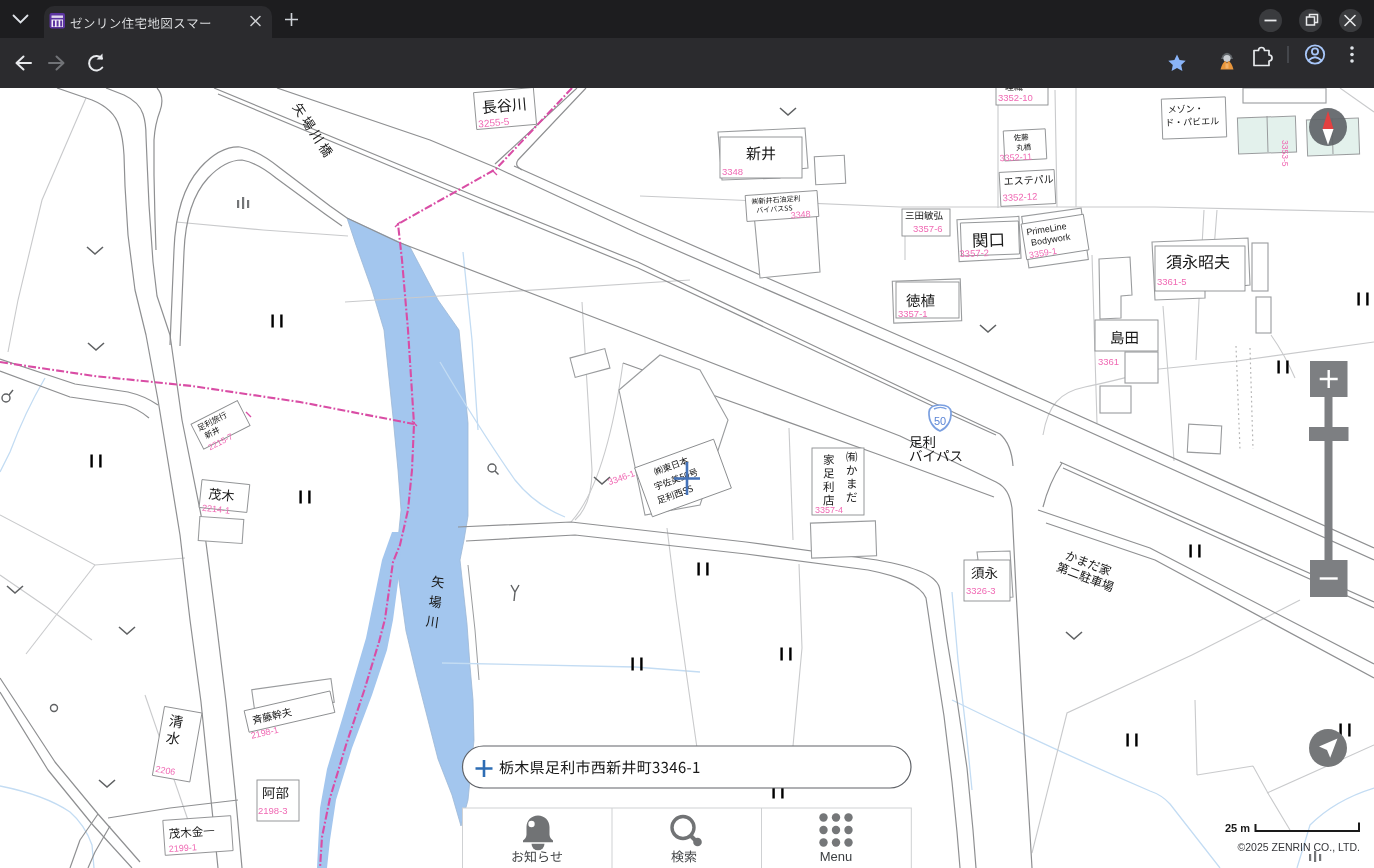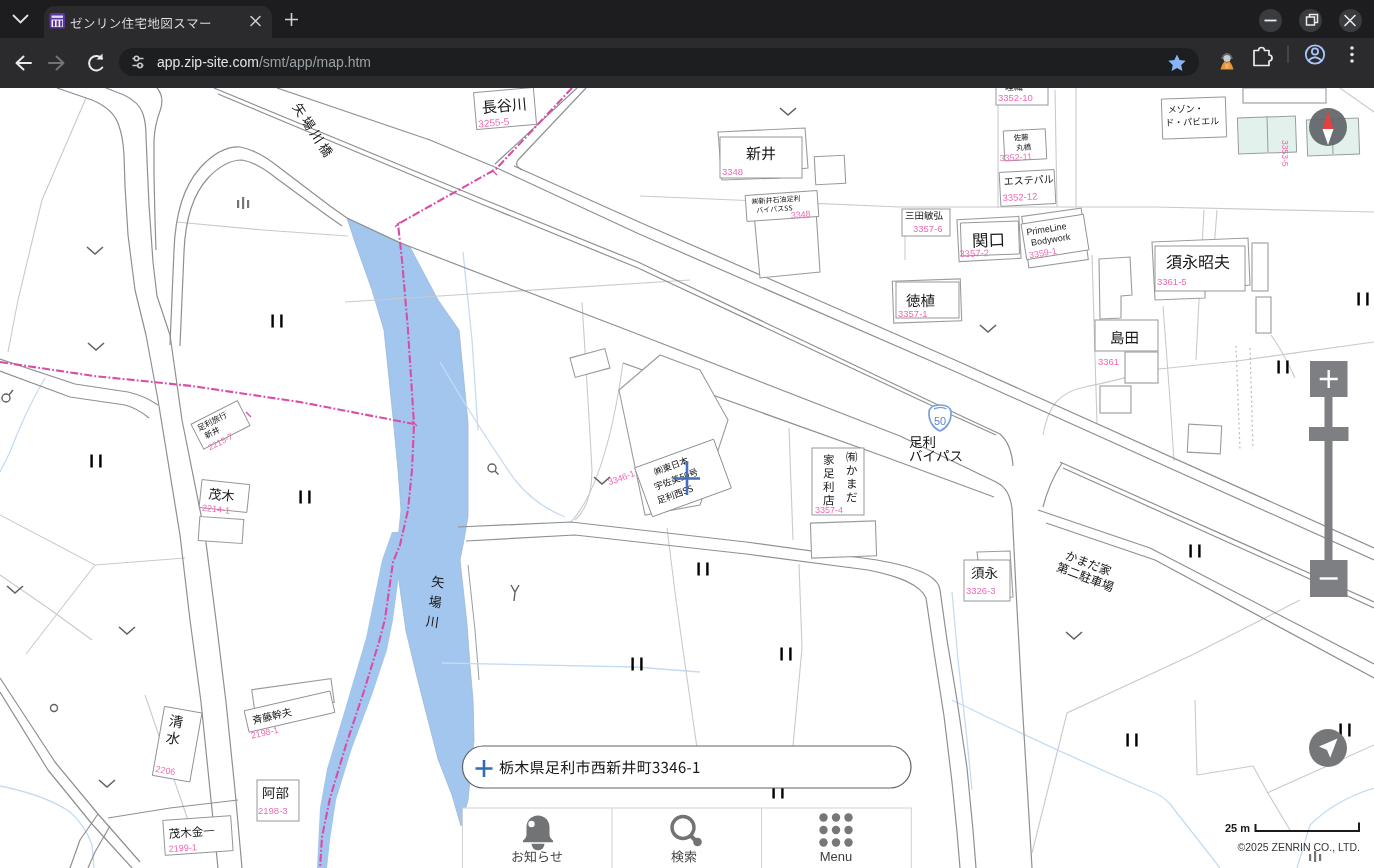--- a/index.html
+++ b/index.html
@@ -56,28 +56,20 @@
   <path d="M171,15.5 l10,10 M181,15.5 l-10,10" stroke="#e9eaec" stroke-width="1.6" stroke-linecap="round"></path>
  </svg>
 </div>
 <div id="toolbar">
  <svg width="1374" height="50" style="position:absolute;left:0;top:0">
   <path d="M31,25 H17 M23.5,18.5 L16.5,25 l7,6.5" fill="none" stroke="#e8eaed" stroke-width="2" stroke-linecap="round" stroke-linejoin="round"></path>
   <path d="M49,25 H63 M56.5,18.5 L63.5,25 l-7,6.5" fill="none" stroke="#717377" stroke-width="2" stroke-linecap="round" stroke-linejoin="round"></path>
   <path d="M102,20.5 A7.3,7.3 0 1 0 102.3,29.5" fill="none" stroke="#e8eaed" stroke-width="2" stroke-linecap="round"></path>
   <path d="M102.5,15.5 v6 h-6 z" fill="#e8eaed"></path>
  </svg>
- <div id="urlbar">
-  <svg width="60" height="28" style="position:absolute;left:0;top:0">
-   <path d="M13.5,10.5 h11 M13.5,17.5 h11" stroke="#c7cbd0" stroke-width="1.6"></path>
-   <circle cx="17.5" cy="10.5" r="2.2" fill="#1d1e20" stroke="#c7cbd0" stroke-width="1.6"></circle>
-   <circle cx="21" cy="17.5" r="2.2" fill="#1d1e20" stroke="#c7cbd0" stroke-width="1.6"></circle>
-  </svg>
-  <div id="urltext"><span style="color:#e3e3e3">app.zip-site.com</span><span style="color:#9aa0a6">/smt/app/map.htm</span></div>
- </div>
  <svg width="260" height="50" style="position:absolute;left:1114px;top:0">
   <path d="M63,16.5 l2.6,5.6 6.1,.7 -4.5,4.2 1.2,6 -5.4,-3 -5.4,3 1.2,-6 -4.5,-4.2 6.1,-.7 z" fill="#8ab4f8"></path>
   <g transform="translate(105,14)">
    <path d="M3.5,3.5 q4.5,-5.5 9,0 l1.5,3.5 h-12 z" fill="#62676b"></path>
    <circle cx="8" cy="6.5" r="3.6" fill="#c9cdd2"></circle>
    <path d="M1.5,17.5 q2,-7.5 5,-8.5 l1.5,2 1.5,-2 q3,1 5,8.5 z" fill="#e8963c"></path>
    <path d="M6.5,11.5 h3 v5 h-3 z" fill="#f3b269"></path>
   </g>
   <path d="M140,12.5 h4.5 a3,3 0 1 1 6,0 h4.5 v4.5 a3,3 0 1 1 0,6 v4.5 h-15 z" fill="none" stroke="#e8eaed" stroke-width="1.7" stroke-linejoin="round"></path>
   <path d="M174,8 v17" stroke="#5f6368" stroke-width="1"></path>

